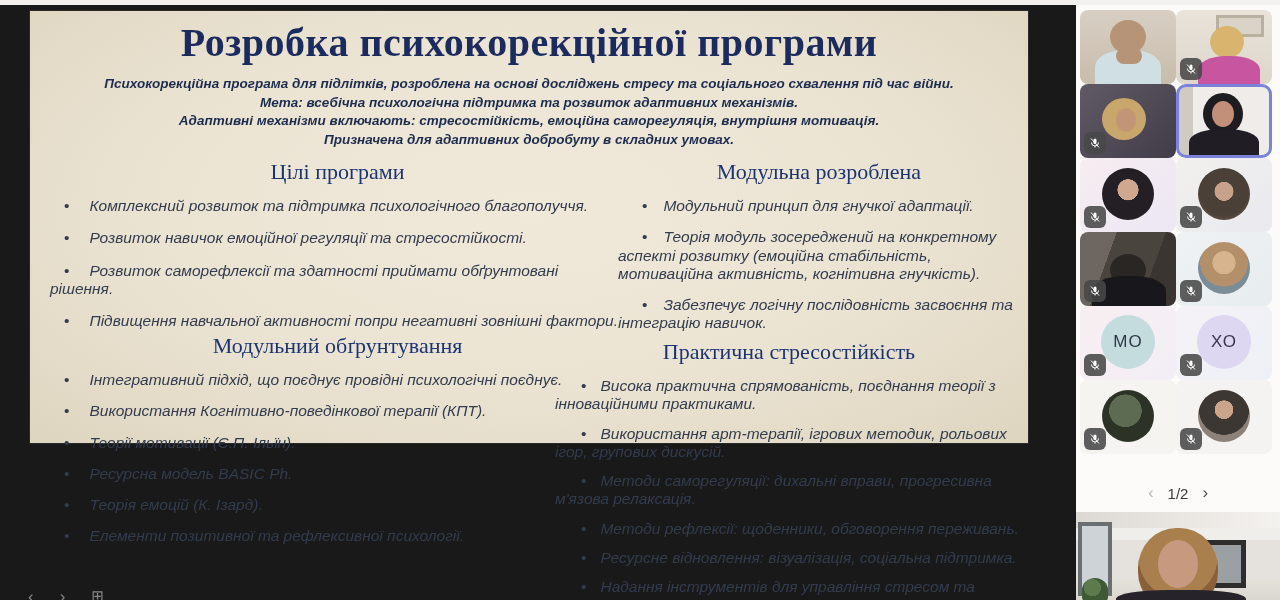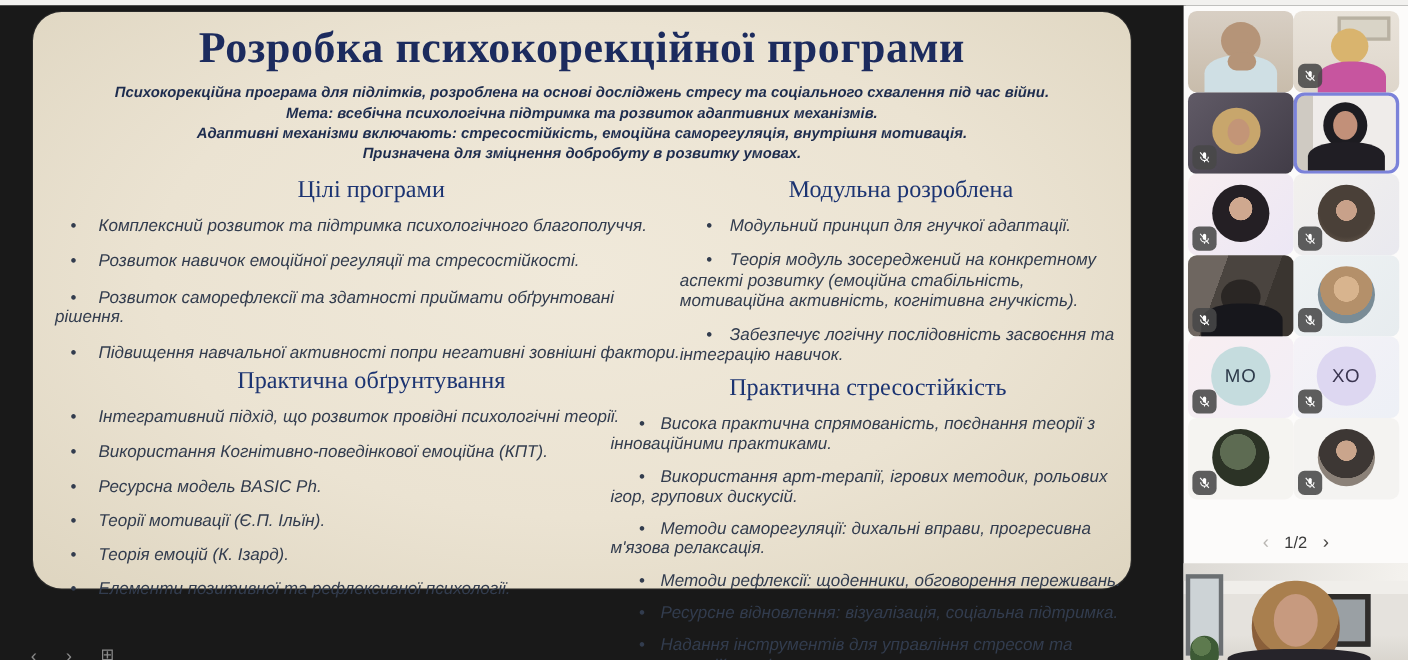--- a/index.html
+++ b/index.html
@@ -7,24 +7,23 @@
   #stage {
     position:relative; width:1280px; height:600px; overflow:hidden;
     background:#161616; font-family:"Liberation Sans", sans-serif;
   }
   
   .top-strip { position:absolute; left:0; top:0; width:1280px; height:5px; background:#f2f1ef; }
 
   
   .deck-area { position:absolute; left:0; top:5px; width:1078px; height:595px; background:#191919; }
   .slide {
-    position:absolute; left:30px; top:6px; width:998px; height:524px;
+    position:absolute; left:30px; top:6px; width:998px; height:432px;
     background: radial-gradient(ellipse at 50% 45%, #f0e9da 0%, #ebe3d2 55%, #ded5c0 100%);
     box-shadow: 0 0 0 1px #2a2a2a;
-    border-radius: 26px;
   }
   .slide-title {
     position:absolute; top:8px; left:0; width:100%; text-align:center;
     font-family:"Liberation Serif", serif; font-size:40px; font-weight:600;
     color:#1c2b5e; letter-spacing:0.5px;
   }
   .subtitle { position:absolute; top:64px; left:20px; width:958px; text-align:center;
     font-style:italic; font-weight:bold; font-size:13.5px; line-height:1.38; color:#1d2c4e; }
   .sec { position:absolute; }
   .sec h2 {
@@ -146,21 +145,21 @@
   <div class="top-strip"></div>
 
   <div class="deck-area">
     <div class="slide">
       <div class="slide-title">Розробка психокорекційної програми</div>
 
       <div class="subtitle">
         <div>Психокорекційна програма для підлітків, розроблена на основі досліджень стресу та соціального схвалення під час війни.</div>
         <div>Мета: всебічна психологічна підтримка та розвиток адаптивних механізмів.</div>
         <div>Адаптивні механізми включають: стресостійкість, емоційна саморегуляція, внутрішня мотивація.</div>
-        <div>Призначена для зміцнення добробуту в розвитку умовах.</div>
+        <div>Призначена для адаптивних добробуту в складних умовах.</div>
       </div>
 
       <div class="sec sec-cili">
         <h2>Цілі програми</h2>
         <ul>
           <li><span class="dot">•</span><span>Комплексний розвиток та підтримка психологічного благополуччя.</span></li>
           <li><span class="dot">•</span><span>Розвиток навичок емоційної регуляції та стресостійкості.</span></li>
           <li><span class="dot">•</span><span>Розвиток саморефлексії та здатності приймати обґрунтовані рішення.</span></li>
           <li><span class="dot">•</span><span>Підвищення навчальної активності попри негативні зовнішні фактори.</span></li>
         </ul>
@@ -169,26 +168,26 @@
       <div class="sec sec-mod">
         <h2>Модульна розроблена</h2>
         <ul>
           <li><span class="dot">•</span><span>Модульний принцип для гнучкої адаптації.</span></li>
           <li><span class="dot">•</span><span>Теорія модуль зосереджений на конкретному аспекті розвитку (емоційна стабільність, мотиваційна активність, когнітивна гнучкість).</span></li>
           <li><span class="dot">•</span><span>Забезпечує логічну послідовність засвоєння та інтеграцію навичок.</span></li>
         </ul>
       </div>
 
       <div class="sec sec-teor">
-        <h2>Практична обґрунтування</h2>
+        <h2>Модульний обґрунтування</h2>
         <ul>
-          <li><span class="dot">•</span><span>Інтегративний підхід, що розвиток провідні психологічні теорії.</span></li>
-          <li><span class="dot">•</span><span>Використання Когнітивно-поведінкової емоційна (КПТ).</span></li>
+          <li><span class="dot">•</span><span>Інтегративний підхід, що поєднує провідні психологічні поєднує.</span></li>
+          <li><span class="dot">•</span><span>Використання Когнітивно-поведінкової терапії (КПТ).</span></li>
+          <li><span class="dot">•</span><span>Теорії мотивації (Є.П. Ільїн).</span></li>
           <li><span class="dot">•</span><span>Ресурсна модель BASIC Ph.</span></li>
-          <li><span class="dot">•</span><span>Теорії мотивації (Є.П. Ільїн).</span></li>
           <li><span class="dot">•</span><span>Теорія емоцій (К. Ізард).</span></li>
           <li><span class="dot">•</span><span>Елементи позитивної та рефлексивної психології.</span></li>
         </ul>
       </div>
 
       <div class="sec sec-prak">
         <h2>Практична стресостійкість</h2>
         <ul>
           <li><span class="dot">•</span><span>Висока практична спрямованість, поєднання теорії з інноваційними практиками.</span></li>
           <li><span class="dot">•</span><span>Використання арт-терапії, ігрових методик, рольових ігор, групових дискусій.</span></li>

